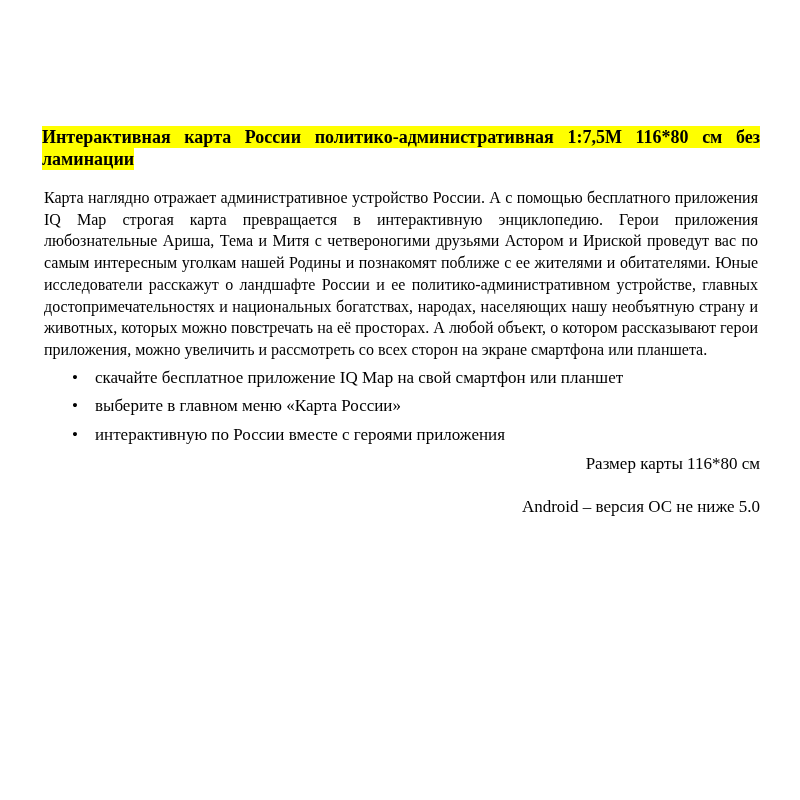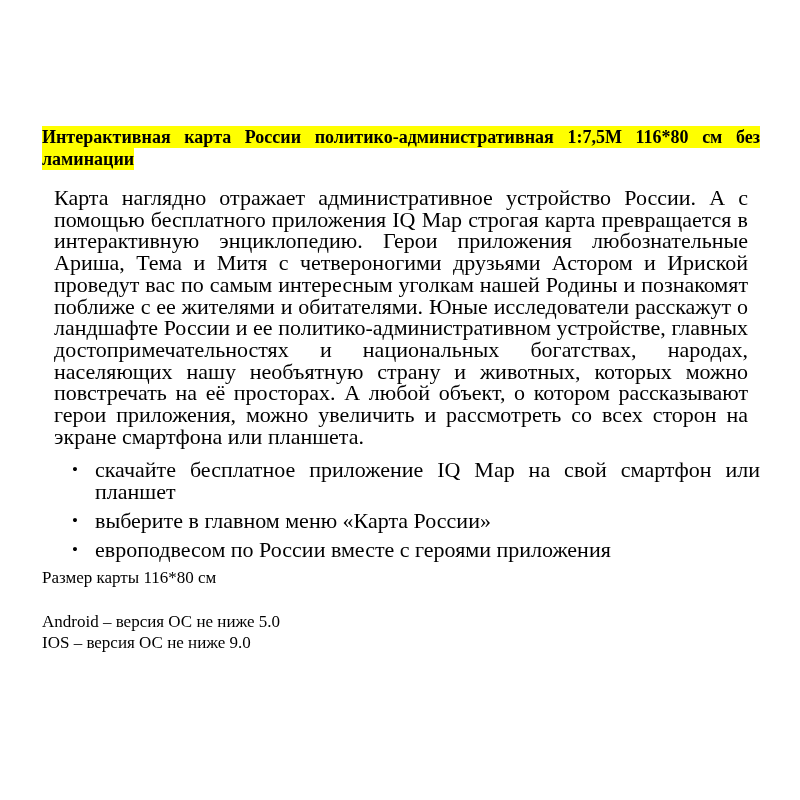--- a/index.html
+++ b/index.html
@@ -27,73 +27,72 @@
     font-weight: bold;
     line-height: 22px;
     text-align: justify;
   }
   .doc-title mark {
     background: #ffff00;
     color: #000000;
     padding: 1px 0;
   }
   .para {
-    margin: 12px;
-    font-size: 22px;
+    margin: 2px;
+    font-size: 16px;
     line-height: 21.7px;
     text-align: justify;
   }
   ul.instructions {
     list-style: none;
     margin: 6px 0 0 0;
     padding: 0;
   }
   ul.instructions li {
     position: relative;
     margin: 0 0 7px 0;
     padding-left: 53px;
-    font-size: 22px;
+    font-size: 17px;
     line-height: 21.7px;
     text-align: justify;
   }
   ul.instructions li::before {
     content: "\2022";
     position: absolute;
     left: 30px;
     top: 0;
     font-size: 17px;
   }
   .line {
     margin: 0;
     font-size: 17px;
     line-height: 21.7px;
-    text-align: left;
+    text-align: right;
   }
   .blank-line {
     height: 21.7px;
   }
 </style>
 </head>
 <body>
 
 <div class="page">
 
   <h1 class="doc-title"><mark>Интерактивная карта России политико-административная 1:7,5М 116*80 см без ламинации</mark></h1>
 
   <p class="para">Карта наглядно отражает административное устройство России. А с помощью бесплатного приложения IQ Map строгая карта превращается в интерактивную энциклопедию. Герои приложения любознательные Ариша, Тема и Митя с четвероногими друзьями Астором и Ириской проведут вас по самым интересным уголкам нашей Родины и познакомят поближе с ее жителями и обитателями. Юные исследователи расскажут о ландшафте России и ее политико-административном устройстве, главных достопримечательностях и национальных богатствах, народах, населяющих нашу необъятную страну и животных, которых можно повстречать на её просторах. А любой объект, о котором рассказывают герои приложения, можно увеличить и рассмотреть со всех сторон на экране смартфона или планшета.</p>
 
   <ul class="instructions">
     <li>скачайте бесплатное приложение IQ Map на свой смартфон или планшет</li>
     <li>выберите в главном меню «Карта России»</li>
-    <li>европодвесом по России вместе с героями приложения</li>
+    <li>интерактивную по России вместе с героями приложения</li>
   </ul>
 
   <div class="line">Размер карты 116*80 см</div>
 
 
   <div class="blank-line"></div>
 
 
   <div class="line">Android – версия ОС не ниже 5.0</div>
 
-  <div class="line">IOS – версия ОС не ниже 9.0</div>
 
 </div>
 
 </body></html>

